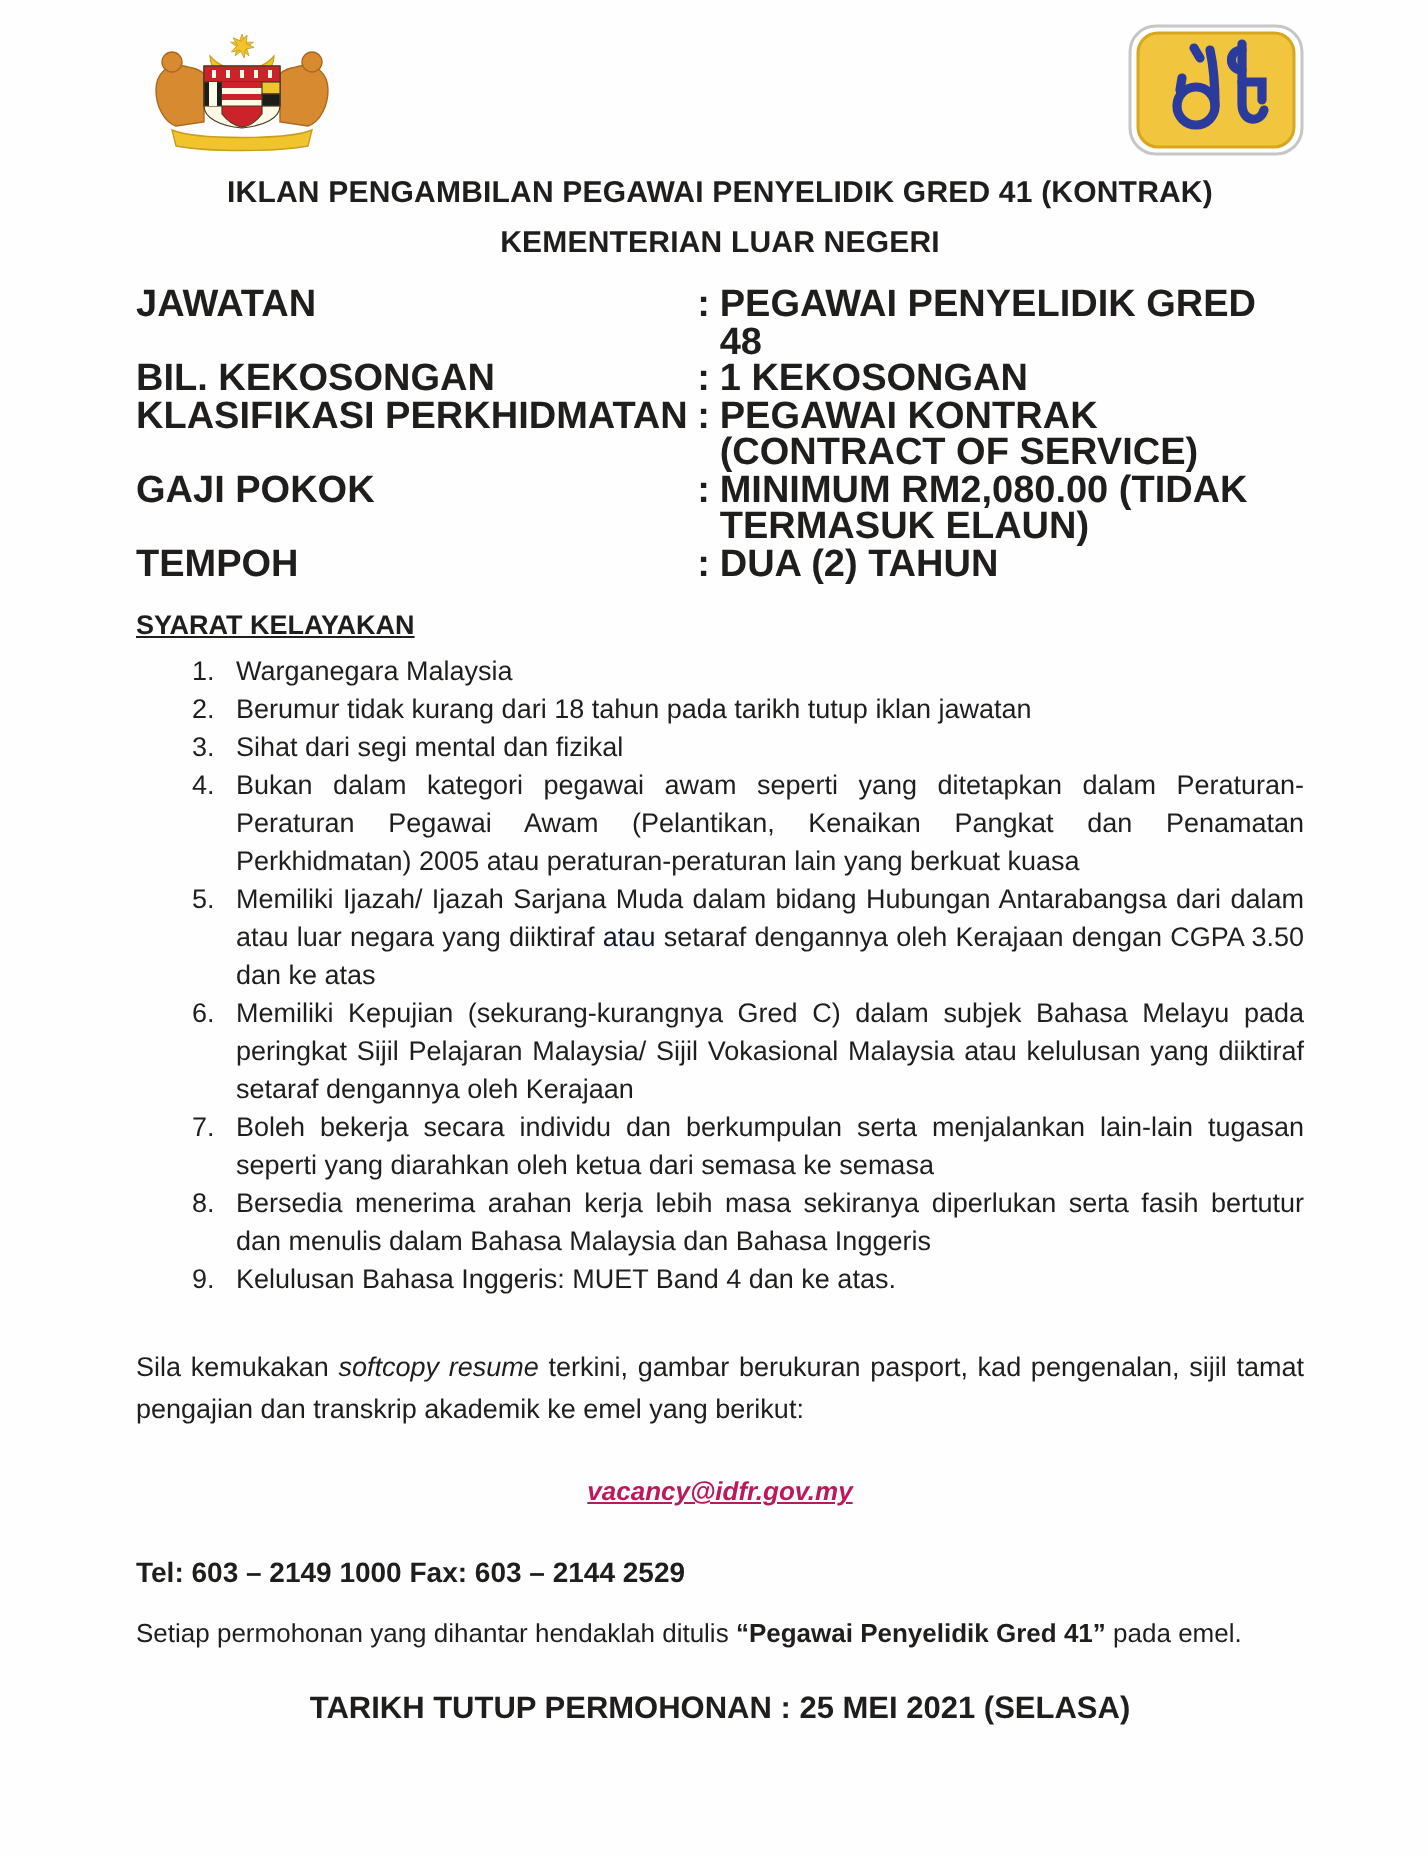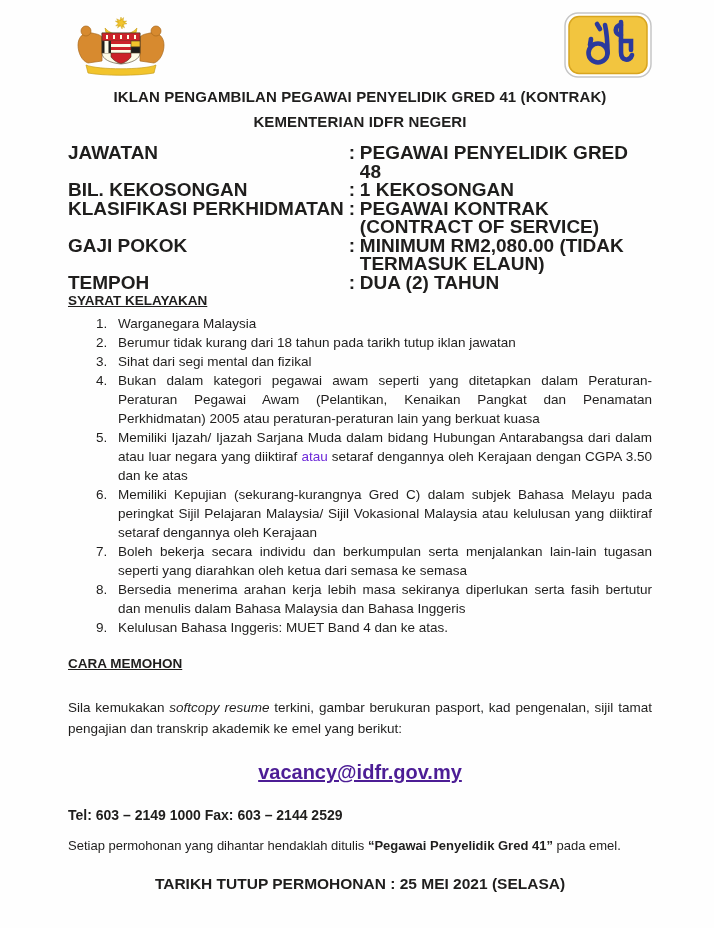--- a/index.html
+++ b/index.html
@@ -25,34 +25,34 @@
 
   
   .intro { margin-top: 17px; font-size: 13.5px; line-height: 21px; text-align: justify; }
 
   
   .details { margin-top: 11px; display: grid; grid-template-columns: max-content 16px 1fr; column-gap: 0; }
   .details .cell { font-weight: bold; font-size: 19px; line-height: 18.5px; }
   .details .colon { text-align: center; }
 
   
-  .sec-heading { font-weight: bold; font-size: 13.5px; text-decoration: underline; line-height: 18px; }
+  .sec-heading { margin-top: 12px; font-weight: bold; font-size: 13.5px; text-decoration: underline; line-height: 18px; }
 
   
   .req-list { margin-top: 4px; list-style: none; }
   .req-item { display: flex; font-size: 13.5px; line-height: 19px; }
   .req-item .num { width: 22px; flex-shrink: 0; margin-left: 28px; }
   .req-item .txt { flex: 1; text-align: justify; }
-  .hl-red { color: #6d28d9; }
+  .hl-red { color: #0f172a; }
 
   
   .apply-para { margin-top: 24px; font-size: 13.5px; line-height: 21px; text-align: justify; }
   .apply-para .it { font-style: italic; }
   .email-row { margin-top: 22px; text-align: center; }
-  .email-link { color: #4c1d95; font-weight: bold; font-size: 20px; text-decoration: underline; cursor: pointer; }
+  .email-link { color: #be185d; font-weight: bold; font-size: 13px; text-decoration: underline; cursor: pointer; font-style: italic; }
   .tel-row { margin-top: 22px; text-align: left; font-weight: bold; font-size: 14px; line-height: 18px; }
   .note-row { margin-top: 13px; text-align: left; font-size: 13px; line-height: 18px; }
   .note-row .b { font-weight: bold; }
   .deadline { margin-top: 19px; text-align: center; font-weight: bold; font-size: 15.5px; line-height: 20px; }
 </style>
 </head>
 <body>
 
 <div class="page">
   <div class="content">
@@ -113,21 +113,21 @@
             <path d="M57,13 C50,13 50,23 57,23"></path>
             <path d="M57,10 L57,40 C57,49 66,50 68,43"></path>
             <path d="M57,29 L67,29 L67,38"></path>
           </g>
         </svg>
       </span>
     </div>
 
     <div class="title-block">
       <div class="title-line">IKLAN PENGAMBILAN PEGAWAI PENYELIDIK GRED 41 (KONTRAK)</div>
-      <div class="title-line third">KEMENTERIAN IDFR NEGERI</div>
+      <div class="title-line third">KEMENTERIAN LUAR NEGERI</div>
     </div>
 
 
     <div class="details">
       <span class="cell">JAWATAN</span>
       <span class="cell colon">:</span>
       <span class="cell">PEGAWAI PENYELIDIK GRED 48</span>
 
       <span class="cell">BIL. KEKOSONGAN</span>
       <span class="cell colon">:</span>
@@ -180,21 +180,20 @@
       <li class="req-item">
         <span class="num">8.</span>
         <span class="txt">Bersedia menerima arahan kerja lebih masa sekiranya diperlukan serta fasih bertutur dan menulis dalam Bahasa Malaysia dan Bahasa Inggeris</span>
       </li>
       <li class="req-item">
         <span class="num">9.</span>
         <span class="txt">Kelulusan Bahasa Inggeris: MUET Band 4 dan ke atas.</span>
       </li>
     </ul>
 
-    <div class="sec-heading" style="margin-top:18px;">CARA MEMOHON</div>
 
     <p class="apply-para"><span>Sila kemukakan </span><span class="it">softcopy resume</span><span> terkini, gambar berukuran pasport, kad pengenalan, sijil tamat pengajian dan transkrip akademik ke emel yang berikut:</span></p>
 
     <div class="email-row">
       <a class="email-link">vacancy@idfr.gov.my</a>
     </div>
 
     <div class="tel-row">Tel: 603 – 2149 1000 Fax: 603 – 2144 2529</div>
 
     <div class="note-row"><span>Setiap permohonan yang dihantar hendaklah ditulis </span><span class="b">“Pegawai Penyelidik Gred 41”</span><span> pada emel.</span></div>

